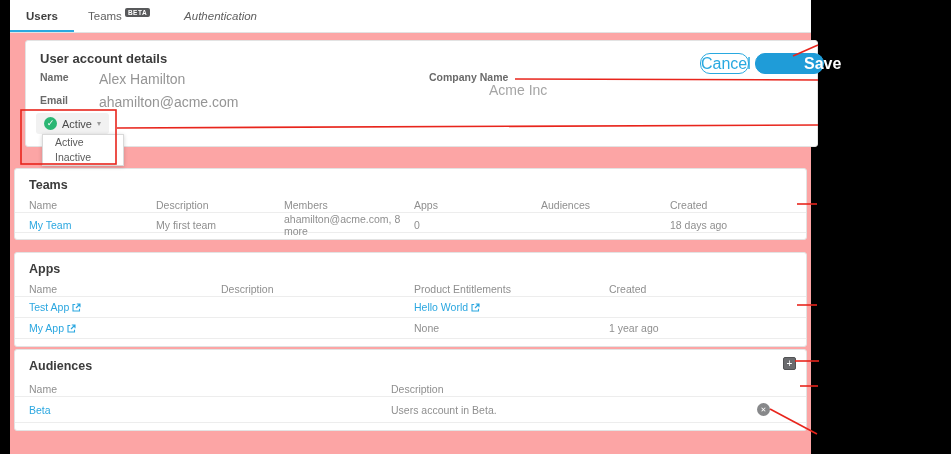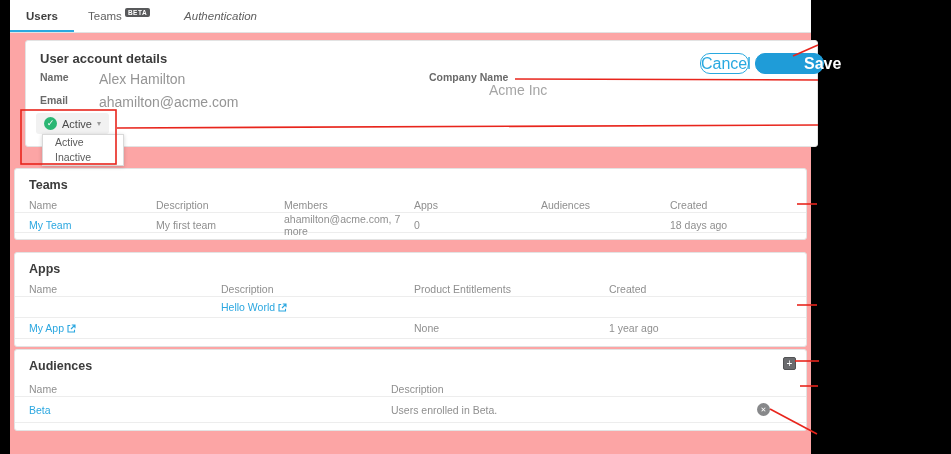--- a/index.html
+++ b/index.html
@@ -137,36 +137,42 @@
       <span>Name</span>
       <span>Description</span>
       <span>Members</span>
       <span>Apps</span>
       <span>Audiences</span>
       <span>Created</span>
     </div>
     <div class="trow g6">
       <span><a class="lnk">My Team</a></span>
       <span>My first team</span>
-      <span>ahamilton@acme.com, 7 more</span>
+      <span>ahamilton@acme.com, 8 more</span>
       <span>0</span>
       <span></span>
       <span>18 days ago</span>
     </div>
   </div>
 
   <div class="card card-apps">
     <div class="sec-title">Apps</div>
     <div class="thead g4">
       <span>Name</span>
       <span>Description</span>
       <span>Product Entitlements</span>
       <span>Created</span>
     </div>
     <div class="trow g4">
+      <span><a class="lnk">
+            <span>Test App</span>
+            <svg class="ext" width="9" height="9" viewBox="0 0 9 9">
+              <path d="M3.2 1.5 H1 V8 H7.5 V5.8 M4.8 1 H8 V4.2 M8 1 L4 5" fill="none" stroke="currentColor" stroke-width="1.1"></path>
+            </svg>
+          </a></span>
       <span></span>
       <span><a class="lnk">
             <span>Hello World</span>
             <svg class="ext" width="9" height="9" viewBox="0 0 9 9">
               <path d="M3.2 1.5 H1 V8 H7.5 V5.8 M4.8 1 H8 V4.2 M8 1 L4 5" fill="none" stroke="currentColor" stroke-width="1.1"></path>
             </svg>
           </a></span>
     </div>
     <div class="trow g4">
       <span><a class="lnk">
@@ -183,21 +189,21 @@
 
   <div class="card card-audiences">
     <div class="sec-title">Audiences</div>
     <div class="plus-btn"><span>+</span></div>
     <div class="thead g2">
       <span>Name</span>
       <span>Description</span>
     </div>
     <div class="trow g2">
       <span><a class="lnk">Beta</a></span>
-      <span>Users enrolled in Beta.</span>
+      <span>Users account in Beta.</span>
       <div class="del-btn"><span>✕</span></div>
     </div>
   </div>
 
 </div>
 
 <svg id="annotations" viewBox="0 0 951 454">
   <g stroke="#e8251c" stroke-width="1.6" fill="none">
     <rect x="21" y="110" width="95" height="54"></rect>
     <line x1="793" y1="56" x2="818" y2="45"></line>

